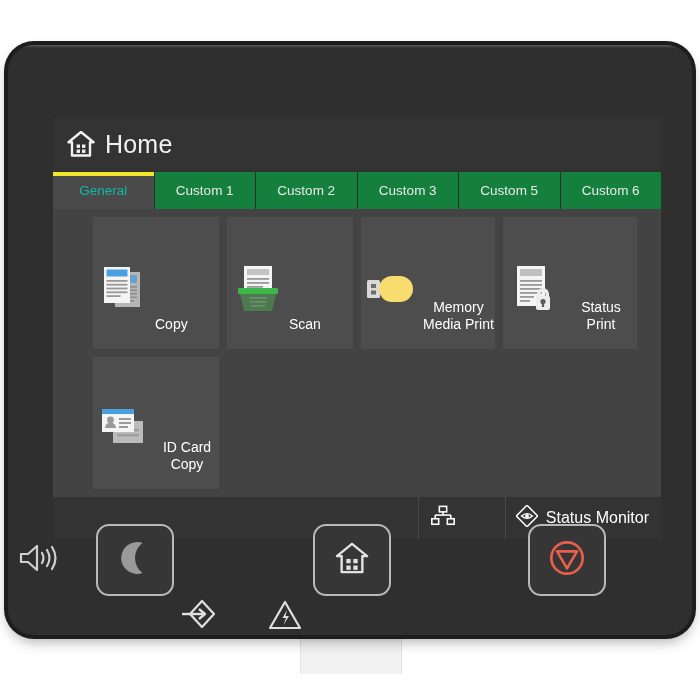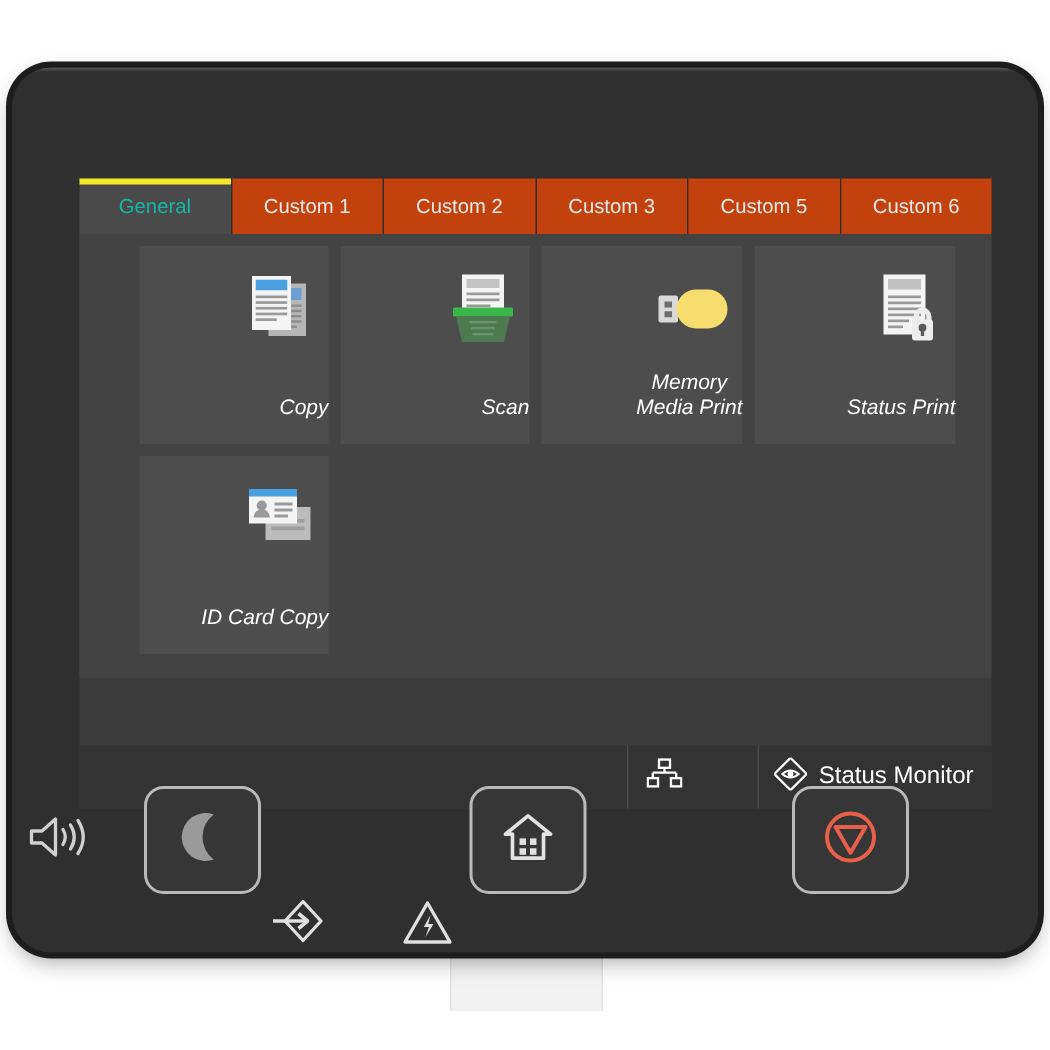--- a/index.html
+++ b/index.html
@@ -25,33 +25,33 @@
   
   #hdr{position:relative;height:53px;background:#333333;}
   #home-ico{position:absolute;left:14px;top:13px;width:28px;height:26px;}
   #hdr-title{position:absolute;left:52px;top:12px;color:#f1f1f1;
              font-size:25px;letter-spacing:.2px;}
 
   
   #tabs{display:flex;height:38px;background:#333333;}
   .tab{flex:1 1 0;position:relative;display:flex;align-items:center;
        justify-content:center;color:#e9e9e9;font-size:13.5px;
-       background:#c2410c;border-right:1px solid #2e2e2e;border-top:1px solid #2e2e2e;}
+       background:#15803d;border-right:1px solid #2e2e2e;border-top:1px solid #2e2e2e;}
   .tab:last-child{border-right:none;}
   .tab.active{background:#4a4a4a;color:#14b8a6;}
   .tab.active::before{content:"";position:absolute;left:0;right:0;top:0;height:4px;
                       background:#f5e82b;}
 
   
   #grid{position:relative;height:288px;background:#434343;padding:8px 0 0 0;}
   .row{display:flex;height:132px;margin-left:40px;}
   .row.r2{margin-top:8px;}
   .tile{width:126px;height:132px;background:#4d4d4d;margin-right:8px;
-        display:flex;flex-direction:column;align-items:flex-end;
-        justify-content:flex-start;padding-top:14px;box-sizing:border-box;font-style:italic;}
+        display:flex;flex-direction:row;align-items:center;
+        justify-content:flex-start;padding-top:14px;box-sizing:border-box;}
   .tile.wide{width:134px;}
   .tile.blank{background:transparent;}
   .tile .label{color:#ffffff;font-size:14px;text-align:center;line-height:17px;
                margin-top:auto;margin-bottom:16px;}
   .tile .ico{width:62px;height:58px;position:relative;}
 
   
   #statusbar{position:absolute;left:0;right:0;bottom:0;height:42px;
              background:#333333;display:flex;align-items:center;
              justify-content:flex-end;}
@@ -75,20 +75,32 @@
 </style>
 </head>
 <body>
 
 <div id="stand"></div>
 
 <div id="device">
 
   <div id="panel">
 
+    <div id="hdr">
+      <span id="home-ico">
+        <svg viewBox="0 0 28 26" width="28" height="26">
+          <path d="M14 1 L26.5 11.2 L23 11.2 L23 24.5 L5 24.5 L5 11.2 L1.5 11.2 Z" fill="none" stroke="#f2f2f2" stroke-width="2.4" stroke-linejoin="round"></path>
+          <rect x="9.6" y="13.5" width="3.4" height="3.4" fill="#f2f2f2"></rect>
+          <rect x="15" y="13.5" width="3.4" height="3.4" fill="#f2f2f2"></rect>
+          <rect x="9.6" y="18.5" width="3.4" height="3.4" fill="#f2f2f2"></rect>
+          <rect x="15" y="18.5" width="3.4" height="3.4" fill="#f2f2f2"></rect>
+        </svg>
+      </span>
+      <span id="hdr-title">Home</span>
+    </div>
 
     <div id="tabs">
       <div class="tab active">
           <span>General</span>
         </div>
       <div class="tab">
           <span>Custom 1</span>
         </div>
       <div class="tab">
           <span>Custom 2</span>

